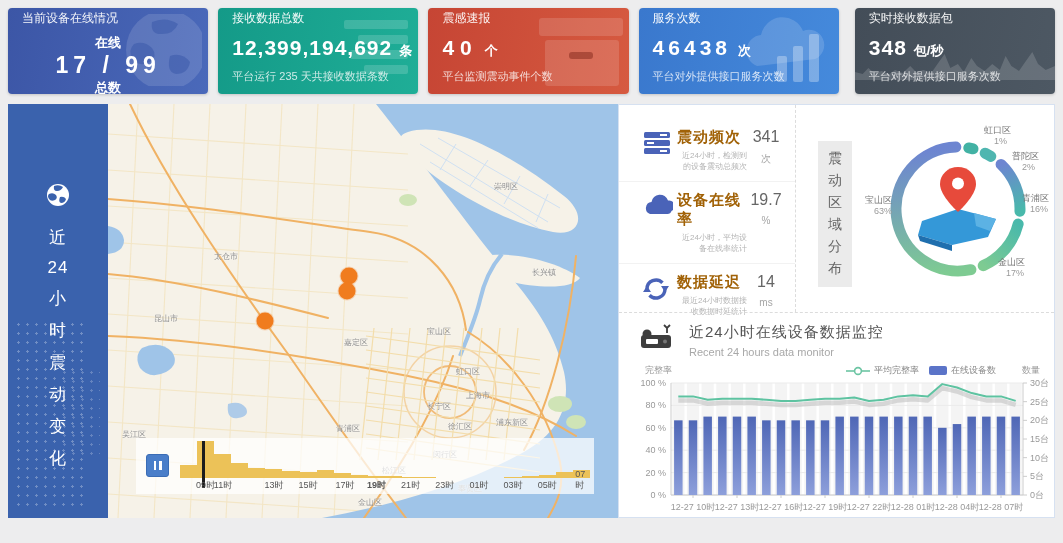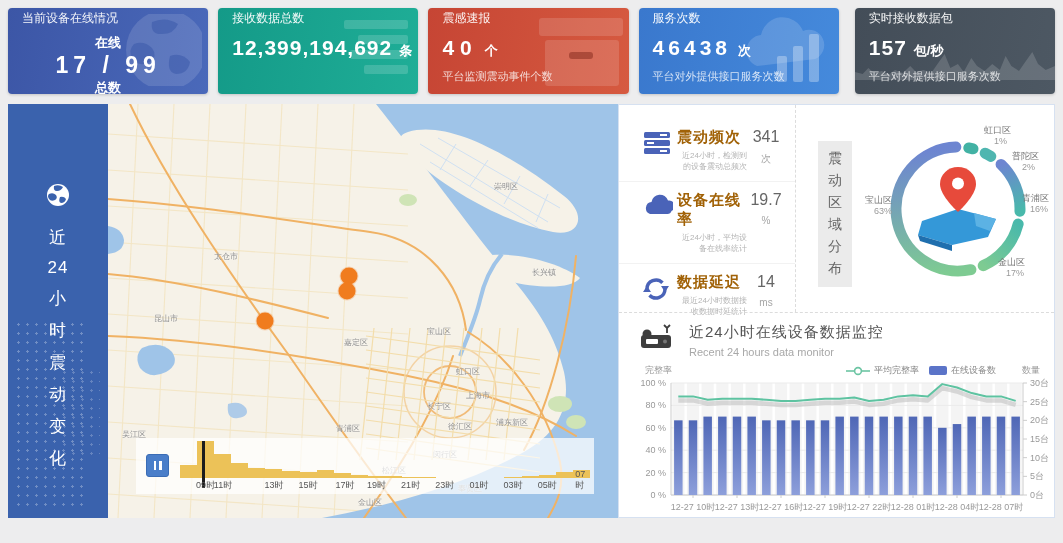--- a/index.html
+++ b/index.html
@@ -121,20 +121,21 @@
             <rect x="26" y="36" width="58" height="9" rx="2"></rect>
             <rect x="40" y="51" width="44" height="9" rx="2"></rect>
           </g>
         </svg>
     </div>
     <div class="ttl">接收数据总数</div>
     <div class="valrow">
         <span class="big">12,399,194,692</span>
         <span class="unit">条</span>
       </div>
+    <div class="foot">平台运行 235 天共接收数据条数</div>
   </div>
 
   <div class="card card3">
     <div class="wm">
       <svg width="96" height="76" viewBox="0 0 96 76">
           <g fill="rgba(255,255,255,0.14)">
             <rect x="12" y="4" width="84" height="18" rx="3"></rect>
             <rect x="18" y="26" width="74" height="46" rx="3"></rect>
           </g>
           <rect x="42" y="38" width="24" height="7" rx="3" fill="rgba(120,30,20,0.45)"></rect>
@@ -168,21 +169,21 @@
   </div>
 
   <div class="card card5">
     <div class="wave">
       <svg width="100%" height="34" viewBox="0 0 210 34" preserveAspectRatio="none">
           <polygon fill="rgba(255,255,255,0.30)" points="0,34 0,26 8,28 14,22 20,27 28,25 36,28 42,24 50,27 58,20 64,26 72,24 80,27 88,16 94,8 100,22 108,18 114,26 122,12 128,20 136,25 144,18 152,24 158,10 164,20 172,25 180,14 186,6 192,18 200,24 210,20 210,34"></polygon>
         </svg>
     </div>
     <div class="ttl">实时接收数据包</div>
     <div class="valrow">
-        <span class="big">157</span>
+        <span class="big">348</span>
         <span class="unit">包/秒</span>
       </div>
     <div class="foot">平台对外提供接口服务次数</div>
   </div>
 </div>
 
 <div class="main">
 
   <div class="side-panel">
     <div class="dots"></div>
@@ -345,21 +346,21 @@
           <div class="tl-bar" style="flex: 1 1 0%; height: 5.55px;"></div>
           <div class="tl-bar" style="flex: 1 1 0%; height: 8.51px;"></div>
         </div>
       <div class="tl-cursor"></div>
       <div id="tl-hours">
           <div class="tl-hour" style="left: 69.625px;">09时</div>
           <div class="tl-hour" style="left: 87px;">11时</div>
           <div class="tl-hour" style="left: 137.958px;">13时</div>
           <div class="tl-hour" style="left: 172.125px;">15时</div>
           <div class="tl-hour" style="left: 209px;">17时</div>
-          <div class="tl-hour" style="left: 240.458px;">19时</div>
+          <div class="tl-hour" style="left: 240.458px; font-weight: bold;">19时</div>
           <div class="tl-hour" style="left: 274.625px;">21时</div>
           <div class="tl-hour" style="left: 308.792px;">23时</div>
           <div class="tl-hour" style="left: 342.958px;">01时</div>
           <div class="tl-hour" style="left: 377.125px;">03时</div>
           <div class="tl-hour" style="left: 411.292px;">05时</div>
           <div class="tl-hour" style="left: 445.458px;">07时</div>
         </div>
     </div>
   </div>
 

